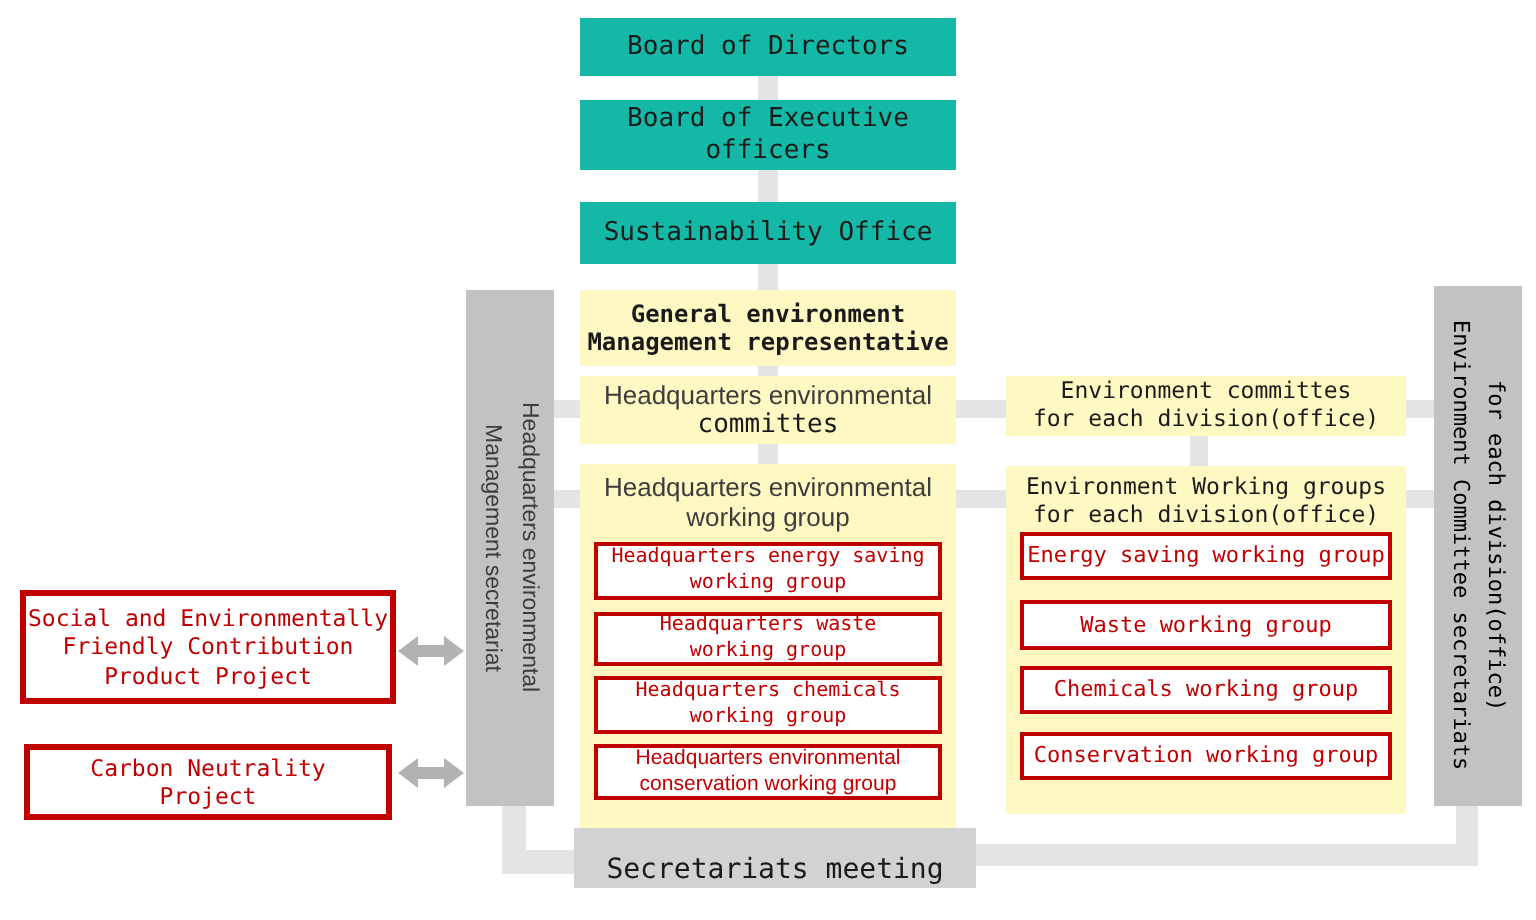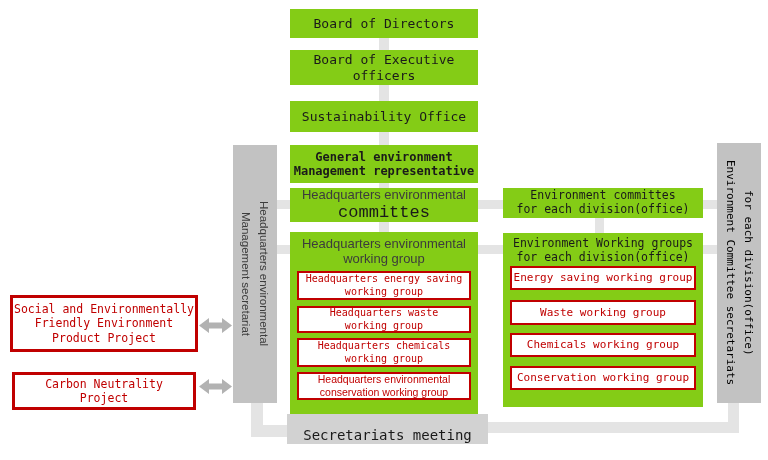--- a/index.html
+++ b/index.html
@@ -6,22 +6,22 @@
   .stage {
     position:relative; width:768px; height:460px; background:#fff;
     font-family:"DejaVu Sans Mono", monospace; overflow:hidden;
   }
   .conn { position:absolute; background:#e4e4e4; z-index:1; }
   .box {
     position:absolute; z-index:2; display:flex; flex-direction:column;
     align-items:center; justify-content:center; text-align:center;
     line-height:1.18; color:#1a1a1a;
   }
-  .fill-light { background:#84cc16; }
-  .fill-mid   { background:#84cc16; }
+  .fill-light { background:#14b8a6; }
+  .fill-mid   { background:#fef9c3; }
   .fill-sec   { background:#d2d2d2; }
   .container { justify-content:flex-start; padding-top:4px; }
   .red-box {
     position:absolute; z-index:3; background:#ffffff;
     border:2px solid #c00000; color:#c00000; display:flex; flex-direction:column;
     align-items:center; justify-content:center; text-align:center; line-height:1.22;
     box-sizing:border-box;
   }
   .red-box.project { border-width:3px; }
   .sans { font-family:"Liberation Sans", sans-serif; color:#3c3c3c; }
@@ -32,21 +32,21 @@
     display:flex; align-items:center; justify-content:center; text-align:center;
   }
   .vtext-rl { writing-mode:vertical-rl; line-height:1.6; }
   .vtext-lr { writing-mode:vertical-lr; line-height:1.6; }
   .arrow { position:absolute; z-index:3; }
   .fs10 { font-size:10px; }
   .fs105 { font-size:10.5px; }
   .fs11 { font-size:11px; }
   .fs115 { font-size:11.5px; }
   .fs12 { font-size:12px; }
-  .fs125 { font-size:17px;font-family:Liberation Mono, monospace; }
+  .fs125 { font-size:13px; }
   .fs13 { font-size:13px; }
   .fs14 { font-size:14px; }
 </style>
 </head>
 <body>
 
 <div class="stage">
 
   <div class="conn" style="left:379px; top:24px; width:10px; height:391px;"></div>
   <div class="conn" style="left:255px; top:200px; width:485px; height:9px;"></div>
@@ -134,21 +134,21 @@
 
   <div class="vbar" style="left:717px; top:143px; width:44px; height:260px;">
     <div class="vtext-lr fs11">
       <div>Environment Committee secretariats</div>
       <div>for each division(office)</div>
     </div>
   </div>
 
   <div class="red-box project fs115" style="left:10px; top:295px; width:188px; height:57px;">
     <span>Social and Environmentally</span>
-    <span>Friendly Environment</span>
+    <span>Friendly Contribution</span>
     <span>Product Project</span>
   </div>
 
   <div class="red-box project fs115" style="left:12px; top:372px; width:184px; height:38px;">
     <span>Carbon Neutrality</span>
     <span>Project</span>
   </div>
 
   <svg class="arrow" style="left:199px; top:317px;" width="33" height="17" viewBox="0 0 33 17">
     <polygon points="0,8.5 10,1 10,5.5 23,5.5 23,1 33,8.5 23,16 23,11.5 10,11.5 10,16" fill="#b2b2b2"></polygon>

